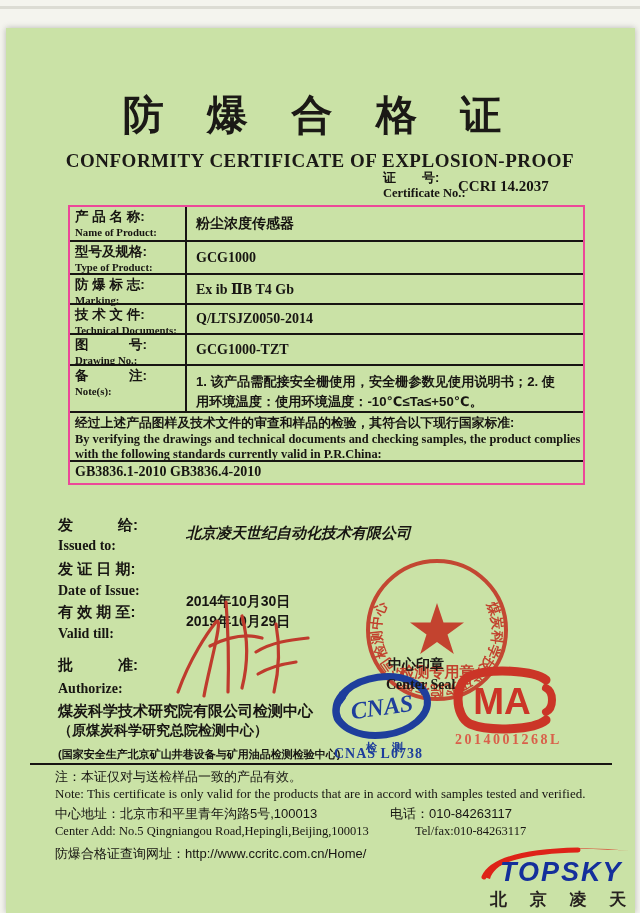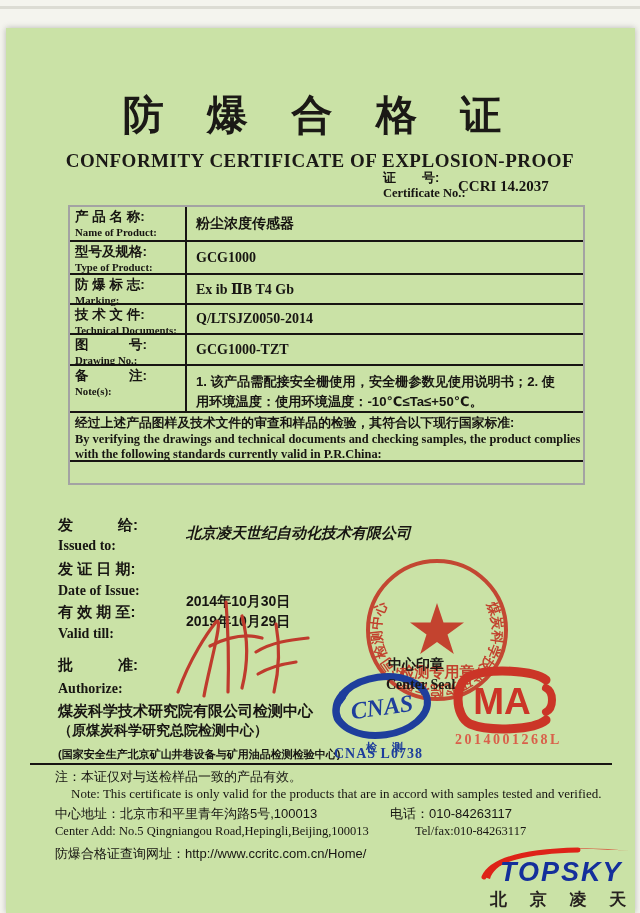--- a/index.html
+++ b/index.html
@@ -11,21 +11,21 @@
   .zh { font-family:"Liberation Sans","DejaVu Sans",sans-serif; }
   .en { font-family:"Liberation Serif","DejaVu Serif",serif; }
   .ink { color:#171512; }
 
   .title { left:0; top:88px; width:640px; text-align:center; font-size:41px; font-weight:bold; letter-spacing:16px; color:#1b1916; }
   .subtitle { left:0; top:150px; width:640px; text-align:center; font-size:19px; font-weight:bold; letter-spacing:.5px; color:#1b1916; }
   .certno-zh { left:383px; top:169px; font-size:13px; font-weight:bold; }
   .certno-en { left:383px; top:186px; font-size:12.5px; font-weight:bold; }
   .certno-val { left:458px; top:178px; font-size:15px; font-weight:bold; }
 
-  .table { left:68px; top:205px; width:517px; height:280px; border:2px solid #a3a3a3; }
+  .table { left:68px; top:205px; width:517px; height:280px; border:2px solid #ec4899; }
   .trow { display:flex; border-bottom:2px solid #171512; }
   .trow:last-child { border-bottom:none; }
   .tlabel { width:117px; border-right:2px solid #171512; padding:2px 4px 1px 5px; }
   .tlabel .l1 { font-size:13.5px; font-weight:bold; line-height:1.25; white-space:nowrap; }
   .tlabel .l2 { font-size:10.8px; font-weight:bold; line-height:1.15; white-space:nowrap; }
   .tvalue { flex:1; display:flex; align-items:center; padding-left:9px; font-size:14px; font-weight:bold; }
   .r1{height:35px}.r2{height:33px}.r3{height:30px}.r4{height:30px}.r5{height:31px}
   .r6{height:47px}
   .r6 .tvalue { font-size:13.2px; line-height:1.5; padding-right:16px; align-items:flex-start; padding-top:6px; }
   .r7 { height:49px; display:block; padding:2px 2px 0 5px; border-bottom:2px solid #171512; }
@@ -36,21 +36,21 @@
   .lab-zh { font-size:15px; font-weight:bold; white-space:nowrap; }
   .lab-en { font-size:14px; font-weight:bold; white-space:nowrap; }
   .val { font-weight:bold; white-space:nowrap; }
 
   .org1 { left:58px; top:702px; font-size:15px; font-weight:bold; }
   .org2 { left:58px; top:722px; font-size:14px; font-weight:bold; }
   .org3 { left:58px; top:747px; font-size:11px; font-weight:bold; }
   .rule { left:30px; top:763px; width:582px; height:2px; background:#171512; }
 
   .f-note-zh { left:55px; top:768px; font-size:13px; }
-  .f-note-en { left:55px; top:786px; font-size:13px;margin-left:16px; }
+  .f-note-en { left:55px; top:786px; font-size:13px; }
   .f-addr-zh { left:55px; top:805px; font-size:13px; }
   .f-tel-zh  { left:390px; top:805px; font-size:13px; }
   .f-addr-en { left:55px; top:824px; font-size:12.5px; }
   .f-tel-en  { left:415px; top:824px; font-size:12.5px; }
   .f-web     { left:55px; top:845px; font-size:13px; }
 
   .seal-caption-zh { left:388px; top:656px; font-size:14px; font-weight:bold; color:#1b1916; z-index:4; }
   .seal-caption-en { left:386px; top:677px; font-size:14px; font-weight:bold; color:#1b1916; z-index:4; }
   .cnas-sub  { left:366px; top:740px; font-size:11px; font-weight:bold; color:#1e3e9c; letter-spacing:6px; z-index:4;}
   .cnas-code { left:334px; top:746px; font-size:14px; font-weight:bold; color:#1e3e9c; letter-spacing:1px; z-index:4;}
@@ -111,20 +111,21 @@
       <div class="tlabel">
           <div class="l1 zh">备　　　注:</div>
           <div class="l2 en">Note(s):</div>
         </div>
       <div class="tvalue zh">1. 该产品需配接安全栅使用，安全栅参数见使用说明书；2. 使用环境温度：使用环境温度：-10℃≤Ta≤+50℃。</div>
     </div>
     <div class="r7">
       <div class="s1 zh">经过上述产品图样及技术文件的审查和样品的检验，其符合以下现行国家标准:</div>
       <div class="s2 en">By verifying the drawings and technical documents and checking samples, the product complies with the following standards currently valid in P.R.China:</div>
     </div>
+    <div class="r8 en">GB3836.1-2010  GB3836.4-2010</div>
   </div>
 
   <div class="abs lab-zh zh ink" style="left:58px; top:516px;">发　　　给:</div>
   <div class="abs lab-en en ink" style="left:58px; top:538px;">Issued to:</div>
   <div class="abs val zh ink" style="left:186px; top:524px; font-size:15px;font-style:italic;">北京凌天世纪自动化技术有限公司</div>
 
   <div class="abs lab-zh zh ink" style="left:58px; top:560px;">发 证 日 期:</div>
   <div class="abs lab-en en ink" style="left:58px; top:583px;">Date of Issue:</div>
   <div class="abs val zh ink" style="left:186px; top:570px; font-size:14px;margin-top:23px;">2014年10月30日</div>
 

